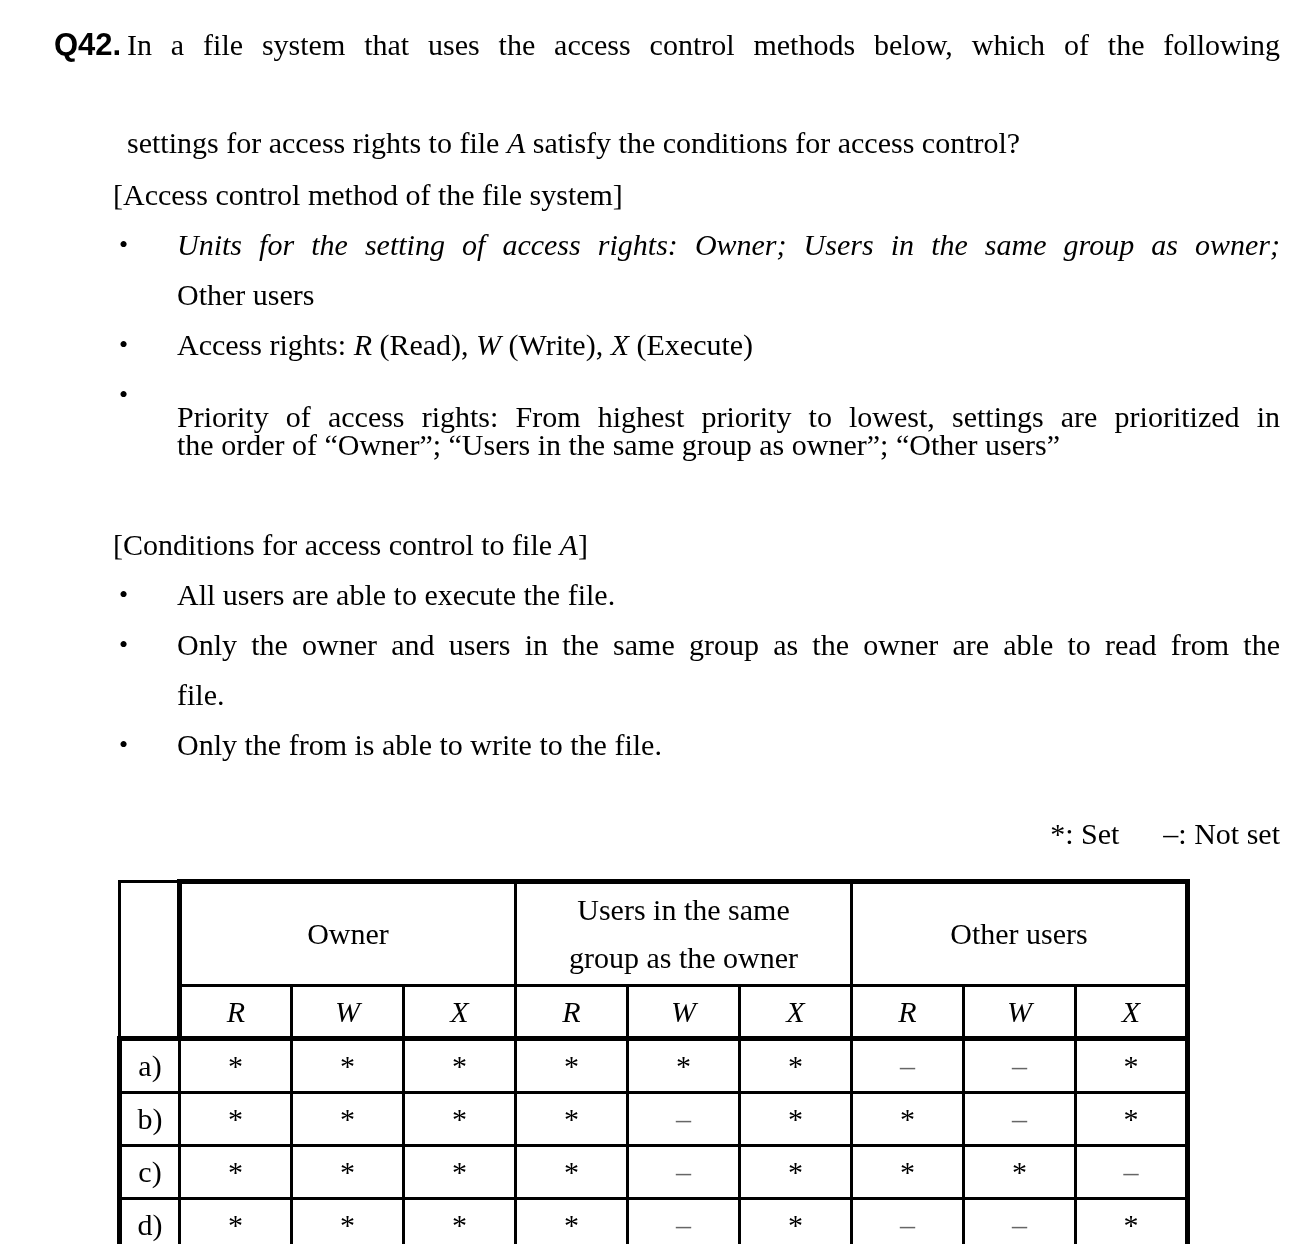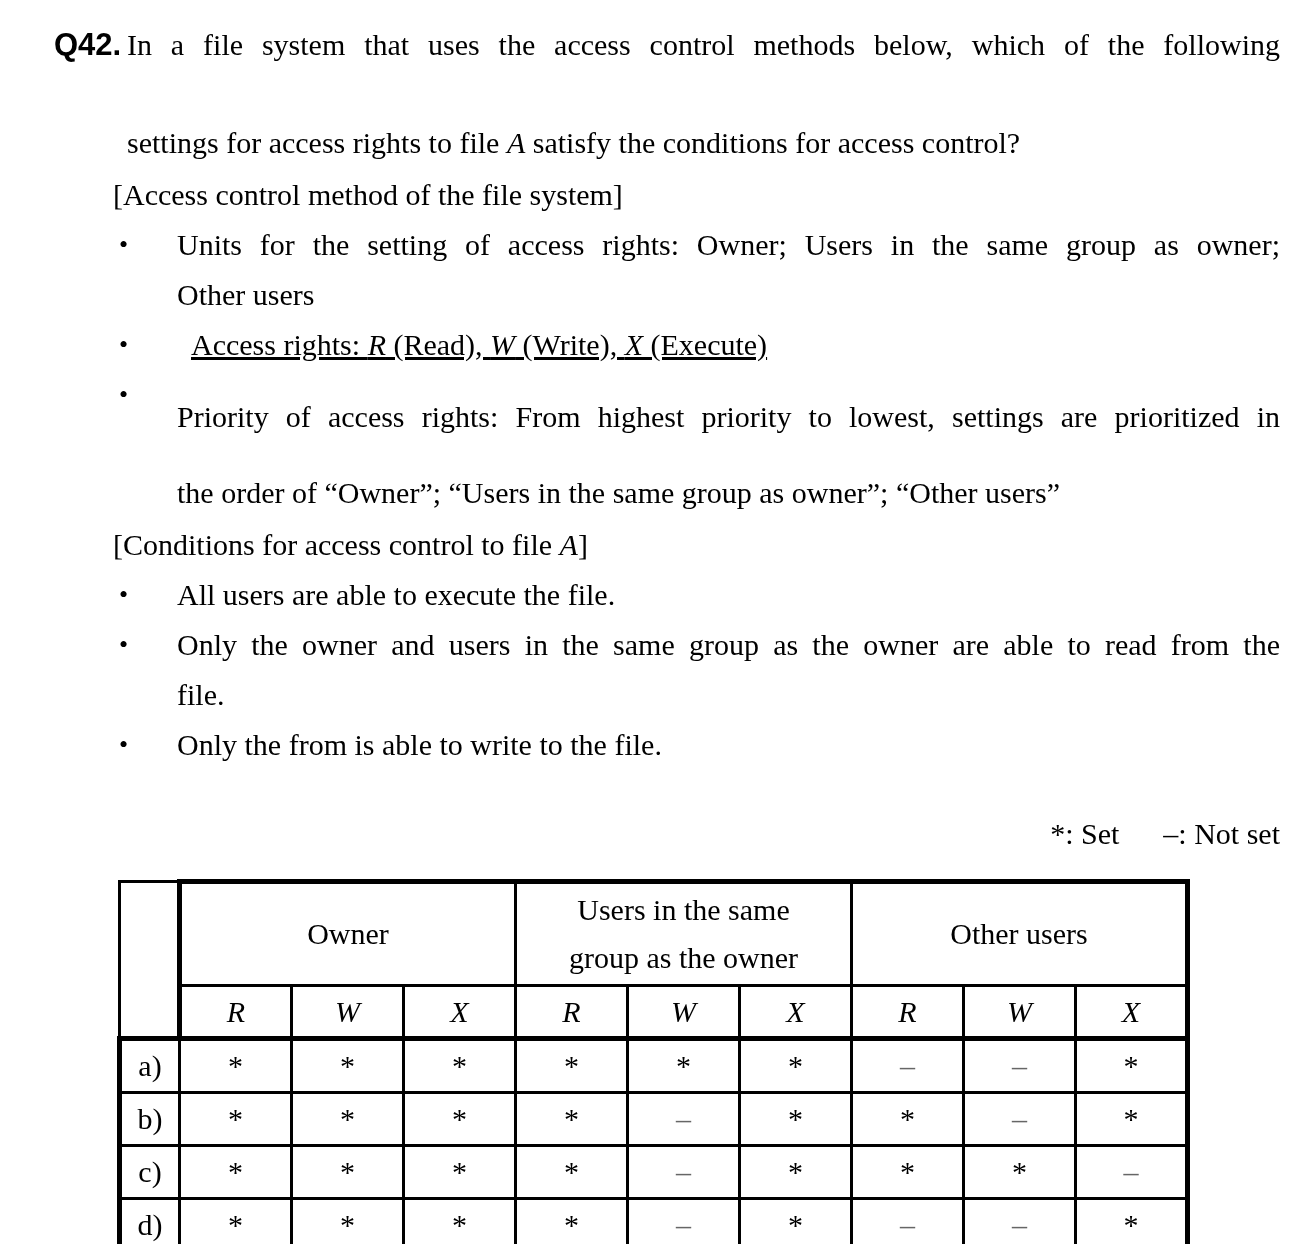--- a/index.html
+++ b/index.html
@@ -50,29 +50,29 @@
 
 <div class="abs qnum" style="left:18px; top:20px;">Q42.</div>
 
 <div class="abs wrapline jline" style="left:127px; top:20px; width:1153px;">In a file system that uses the access control methods below, which of the following</div>
 
 <div class="abs line" style="left:127px; top:70px;margin-top:48px;"><span>settings for access rights to file </span><i>A</i><span> satisfy the conditions for access control?</span></div>
 
 <div class="abs line" style="left:113px; top:170px;">[Access control method of the file system]</div>
 
 <div class="abs bullet-marker" style="left:119px; top:220px;">•</div>
-<div class="abs wrapline jline" style="left:177px; top:220px; width:1103px;">Units for the setting of access rights: Owner; Users in the same group as owner;</div>
+<div class="abs wrapline jline" style="left:177px; top:220px; width:1103px;font-style:italic;">Units for the setting of access rights: Owner; Users in the same group as owner;</div>
 <div class="abs line" style="left:177px; top:270px;">Other users</div>
 
 <div class="abs bullet-marker" style="left:119px; top:320px;">•</div>
-<div class="abs line" style="left:191px; top:320px;text-decoration:underline;"><span>Access rights: </span><i>R</i><span> (Read), </span><i>W</i><span> (Write), </span><i>X</i><span> (Execute)</span></div>
+<div class="abs line" style="left:177px; top:320px;"><span>Access rights: </span><i>R</i><span> (Read), </span><i>W</i><span> (Write), </span><i>X</i><span> (Execute)</span></div>
 
 <div class="abs bullet-marker" style="left:119px; top:370px;">•</div>
 <div class="abs wrapline jline" style="left:177px; top:392px; width:1103px;">Priority of access rights: From highest priority to lowest, settings are prioritized in</div>
-<div class="abs line" style="left:177px; top:420px;margin-top:48px;">the order of “Owner”; “Users in the same group as owner”; “Other users”</div>
+<div class="abs line" style="left:177px; top:420px;">the order of “Owner”; “Users in the same group as owner”; “Other users”</div>
 
 <div class="abs line" style="left:113px; top:520px;text-align:right;"><span>[Conditions for access control to file </span><i>A</i><span>]</span></div>
 
 <div class="abs bullet-marker" style="left:119px; top:570px;">•</div>
 <div class="abs line" style="left:177px; top:570px;">All users are able to execute the file.</div>
 
 <div class="abs bullet-marker" style="left:119px; top:620px;">•</div>
 <div class="abs wrapline jline" style="left:177px; top:620px; width:1103px;">Only the owner and users in the same group as the owner are able to read from the</div>
 <div class="abs line" style="left:177px; top:670px;">file.</div>
 

